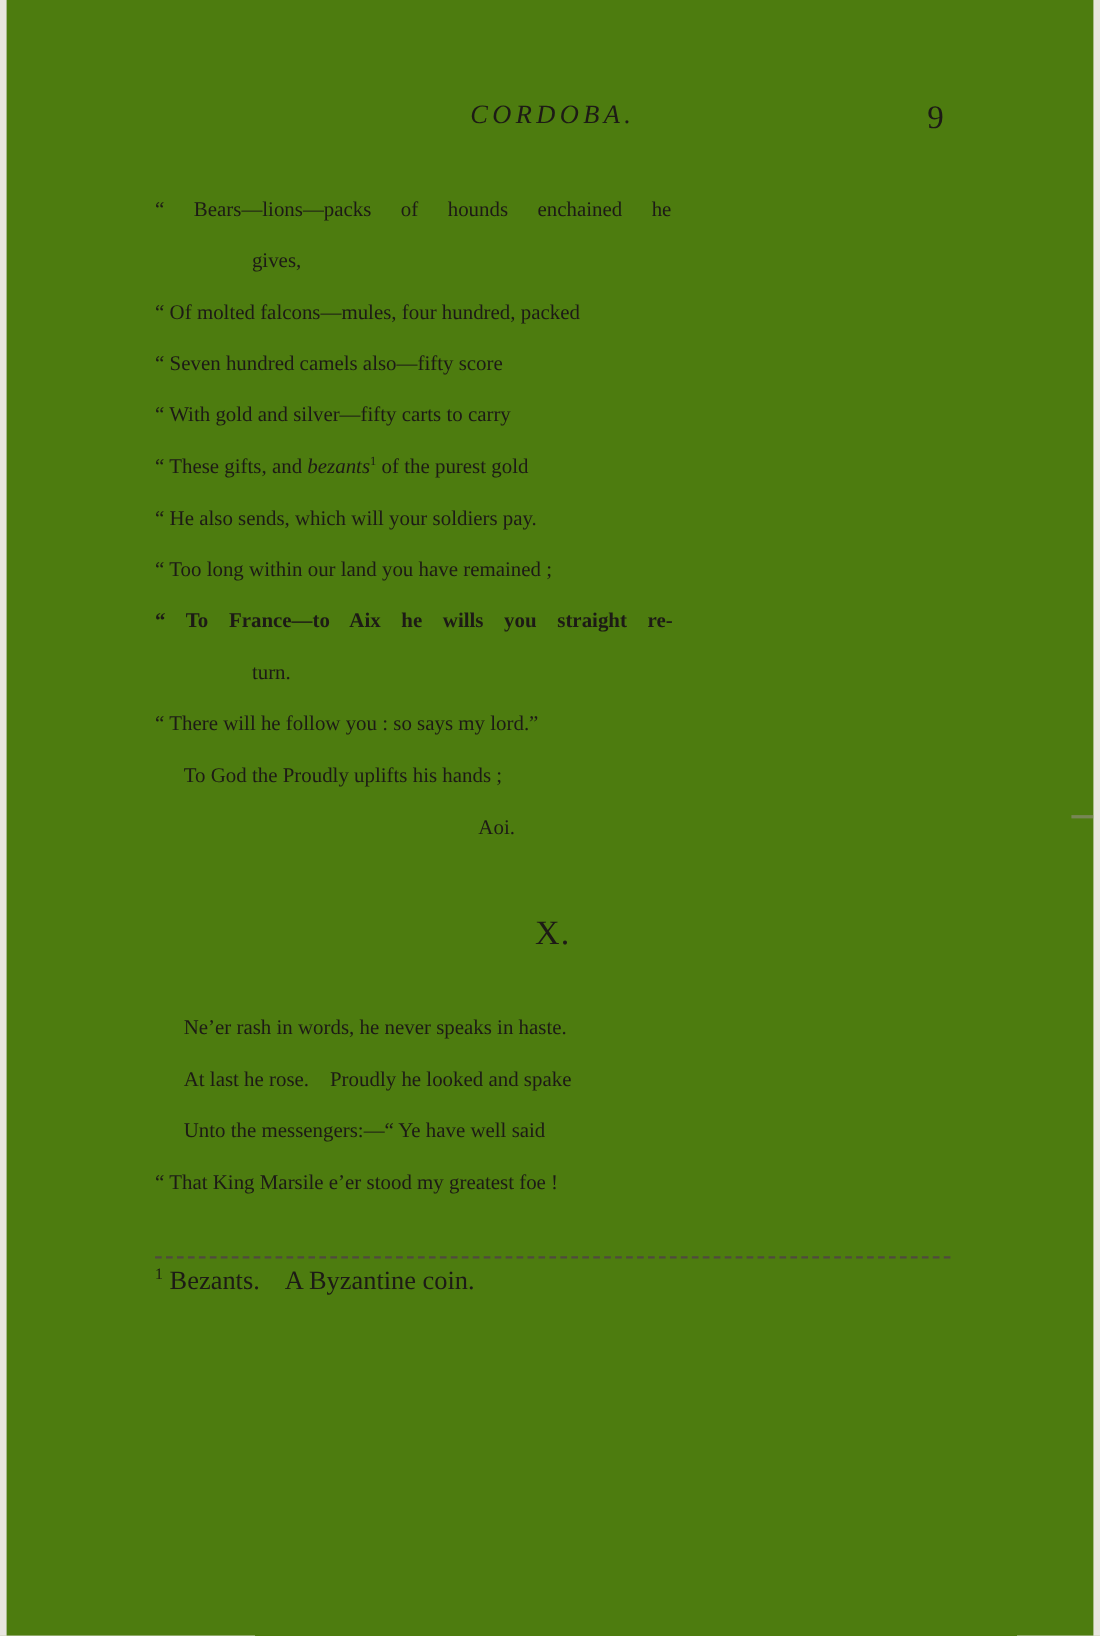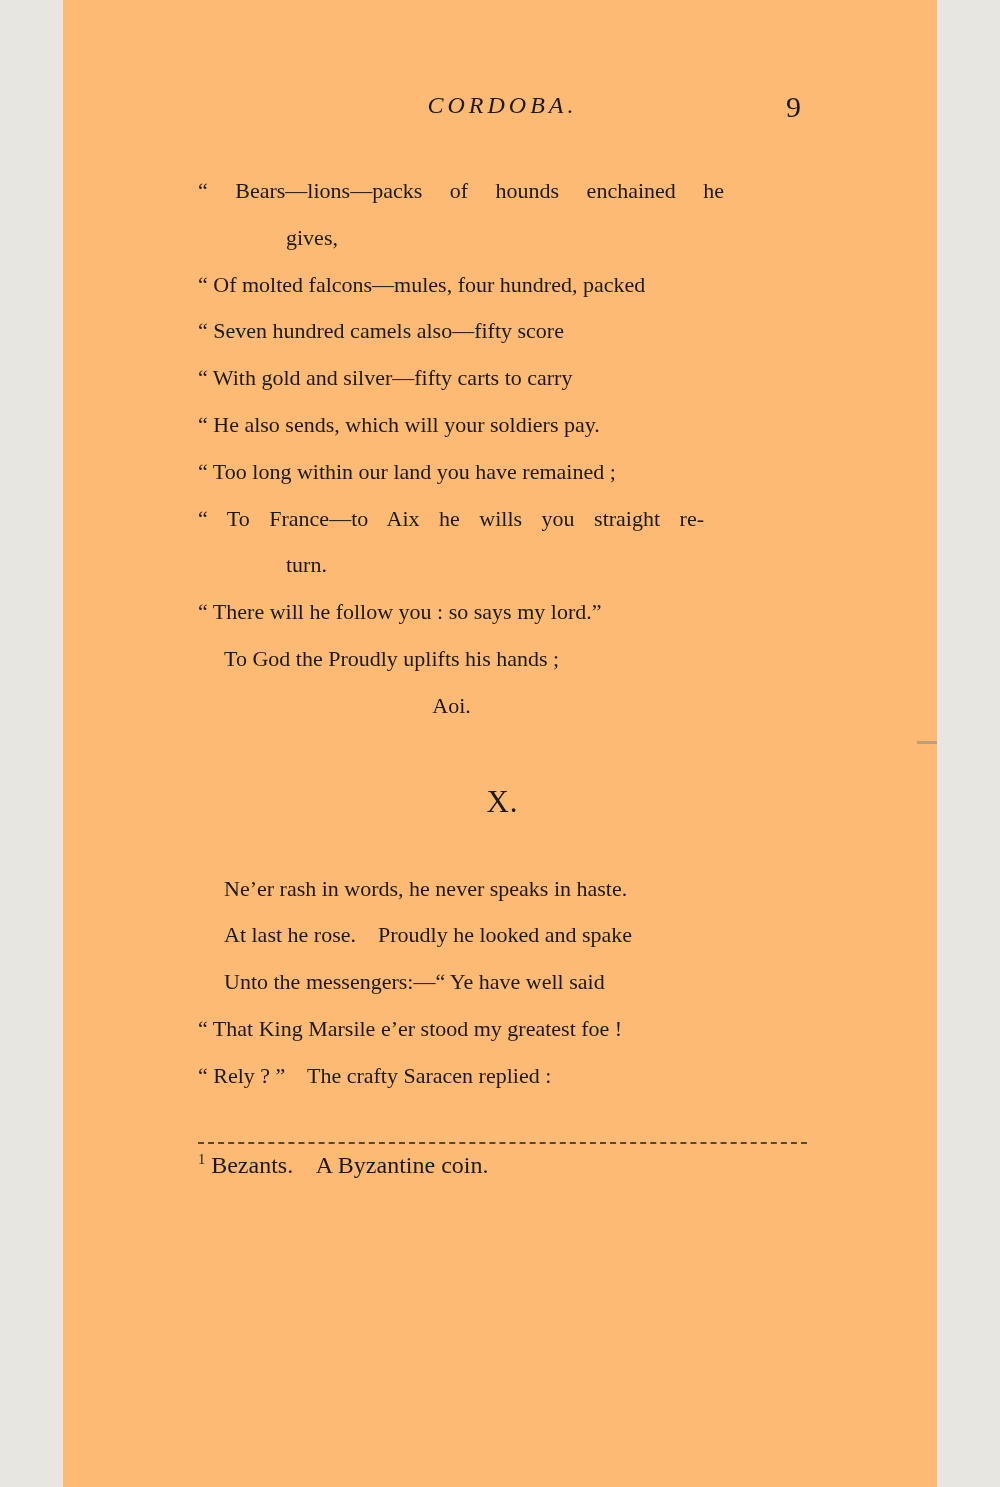--- a/index.html
+++ b/index.html
@@ -2,24 +2,24 @@
 <html><head>
 <meta charset="utf-8">
 <style>
   html, body {
     margin: 0;
     padding: 0;
     background: #e8e6e0;
   }
   .page {
     position: relative;
-    width: 874px;
+    width: 988px;
     height: 1487px;
     margin: 0 auto;
-    background: #fdba74;
+    background: #4d7c0f;
     box-sizing: border-box;
     padding: 92px 130px 0 135px;
     font-family: "Liberation Serif", "DejaVu Serif", serif;
     color: #1d1a16;
     overflow: hidden;
   }
   .header-row {
     position: relative;
     height: 42px;
   }
@@ -32,28 +32,28 @@
   }
   .page-number {
     position: absolute;
     right: 6px;
     top: -2px;
     font-size: 30px;
     font-style: normal;
   }
   .poem {
     margin-top: 34px;
-    font-size: 22px;
+    font-size: 19px;
     line-height: 46.8px;
   }
   .line {
     white-space: pre-wrap;
   }
   .spread1 { word-spacing: 22px; }
-  .spread2 { word-spacing: 14px; }
+  .spread2 { word-spacing: 14px; font-weight: bold; }
   .cont    { padding-left: 88px; }
   .noq     { padding-left: 26px; }
   .aoi-line {
     text-align: center;
     padding-right: 102px;
   }
   .section-heading {
     margin-top: 54px;
     text-align: center;
     font-size: 31px;
@@ -99,37 +99,37 @@
     <span class="header-title">CORDOBA.</span>
     <span class="page-number">9</span>
   </div>
 
   <div class="poem">
     <div class="line spread1">“ Bears—lions—packs of hounds enchained he</div>
     <div class="line cont">gives,</div>
     <div class="line">“ Of molted falcons—mules, four hundred, packed</div>
     <div class="line">“ Seven hundred camels also—fifty score</div>
     <div class="line">“ With gold and silver—fifty carts to carry</div>
+    <div class="line"><span>“ These gifts, and </span><em>bezants</em><sup>1</sup><span> of the purest gold</span></div>
     <div class="line">“ He also sends, which will your soldiers pay.</div>
     <div class="line">“ Too long within our land you have remained ;</div>
     <div class="line spread2">“ To France—to Aix he wills you straight re-</div>
     <div class="line cont">turn.</div>
     <div class="line">“ There will he follow you : so says my lord.”</div>
     <div class="line noq">To God the Proudly uplifts his hands ;</div>
     <div class="line aoi-line">Aoi.</div>
   </div>
 
   <div class="section-heading">X.</div>
 
   <div class="poem poem-2">
     <div class="line noq">Ne’er rash in words, he never speaks in haste.</div>
     <div class="line noq">At last he rose.    Proudly he looked and spake</div>
     <div class="line noq">Unto the messengers:—“ Ye have well said</div>
     <div class="line">“ That King Marsile e’er stood my greatest foe !</div>
-    <div class="line">“ Rely ? ”    The crafty Saracen replied :</div>
   </div>
 
   <hr class="footnote-rule">
 
   <div class="footnote"><sup>1</sup><span> Bezants.    A Byzantine coin.</span></div>
 
   <div class="artifact"></div>
 
 </div>
 

